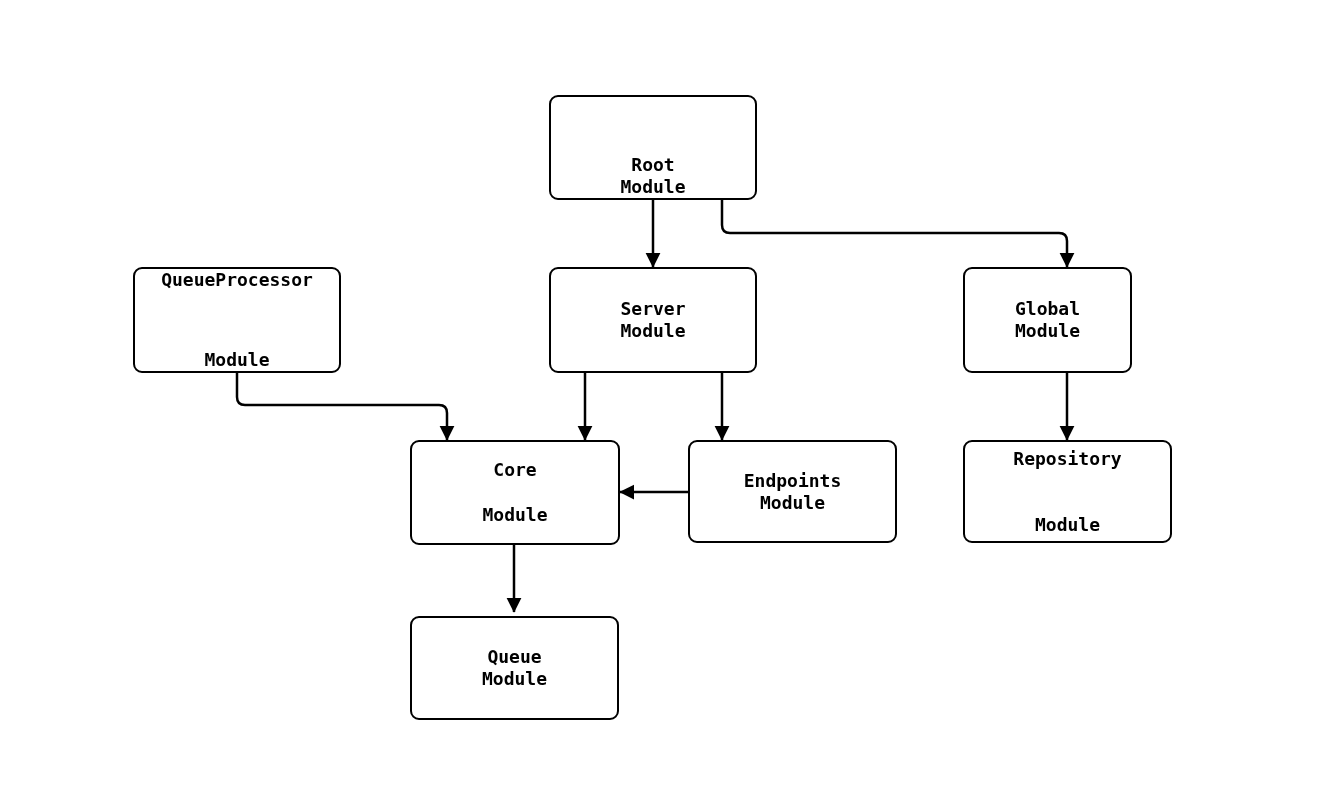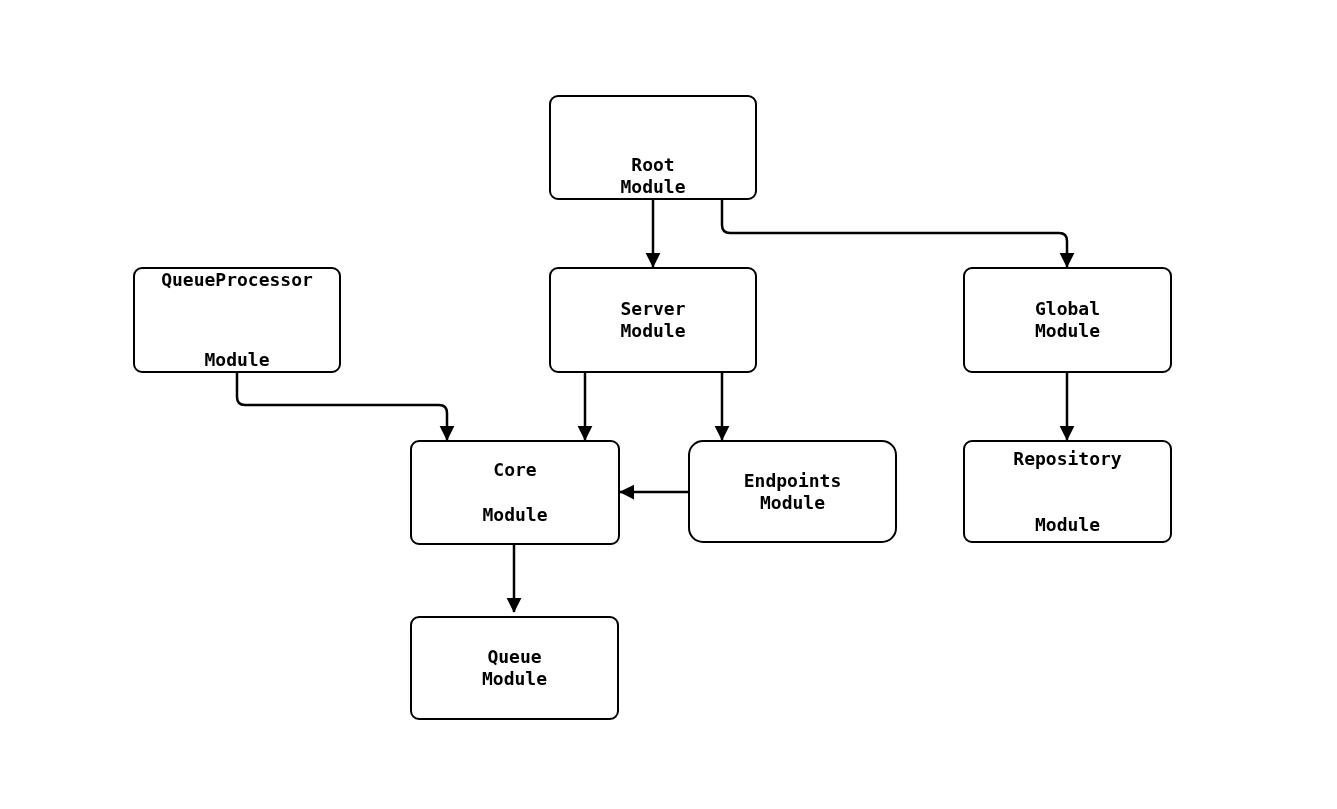--- a/index.html
+++ b/index.html
@@ -67,29 +67,29 @@
         <span>Module</span>
       </div>
       <div class="node" style="left: 133px; top: 267px; width: 208px; height: 106px; justify-content: space-between;">
         <span>QueueProcessor</span>
         <span>Module</span>
       </div>
       <div class="node" style="left: 549px; top: 267px; width: 208px; height: 106px;">
         <span>Server</span>
         <span>Module</span>
       </div>
-      <div class="node" style="left: 963px; top: 267px; width: 209px; height: 106px;">
+      <div class="node" style="left: 963px; top: 267px; width: 169px; height: 106px;">
         <span>Global</span>
         <span>Module</span>
       </div>
       <div class="node" style="left: 410px; top: 440px; width: 210px; height: 105px; gap: 23px;">
         <span>Core</span>
         <span>Module</span>
       </div>
-      <div class="node" style="left: 688px; top: 440px; width: 209px; height: 103px; border-radius: 15px;">
+      <div class="node" style="left: 688px; top: 440px; width: 209px; height: 103px;">
         <span>Endpoints</span>
         <span>Module</span>
       </div>
       <div class="node" style="left: 963px; top: 440px; width: 209px; height: 103px; gap: 44px;">
         <span>Repository</span>
         <span>Module</span>
       </div>
       <div class="node" style="left: 410px; top: 616px; width: 209px; height: 104px;">
         <span>Queue</span>
         <span>Module</span>

